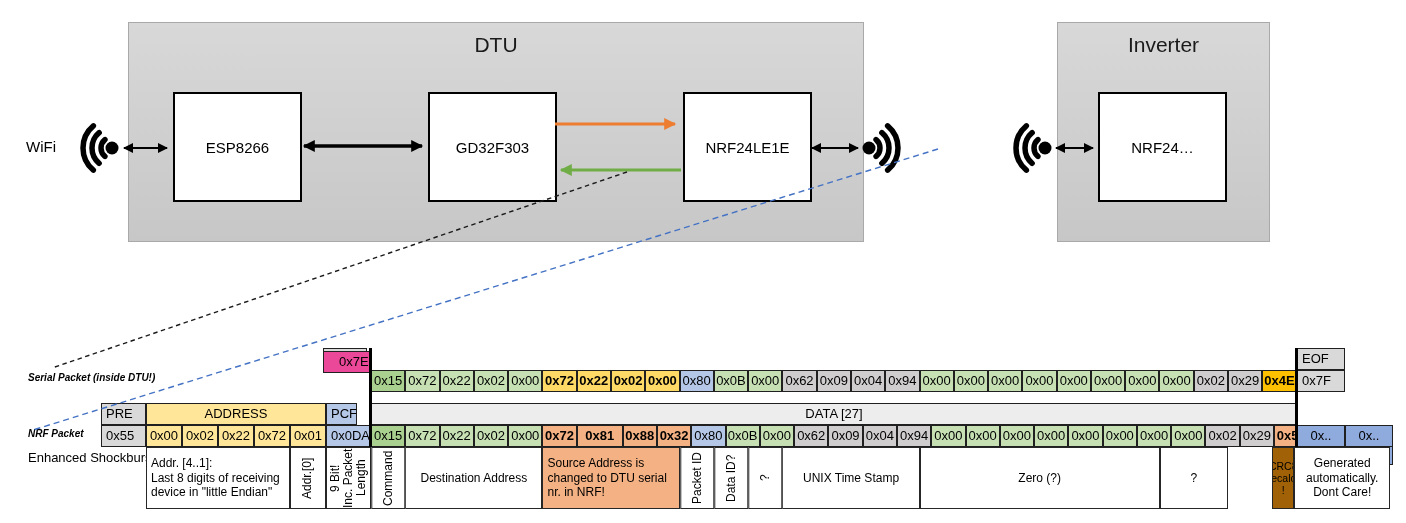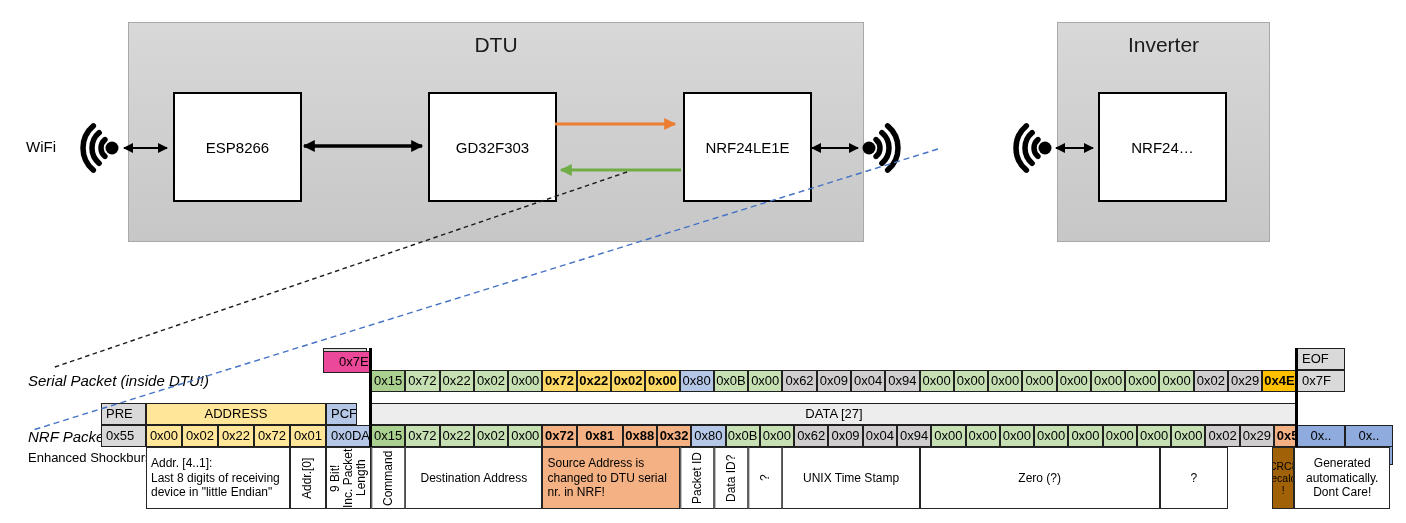--- a/index.html
+++ b/index.html
@@ -22,21 +22,21 @@
          text-align:center;overflow:hidden;white-space:nowrap;}
   .bcell.bold{font-weight:bold;}
   #annotations{position:absolute;left:146px;top:447px;display:flex;height:62px;}
   .acell{box-sizing:border-box;height:62px;border:1px solid #262626;background:#fff;font-size:12px;
          line-height:1.22;display:flex;align-items:center;justify-content:center;text-align:center;
          white-space:pre-line;overflow:hidden;}
   .acell.left{justify-content:flex-start;text-align:left;padding-left:4px;}
   .acell.vert{writing-mode:vertical-rl;transform:rotate(180deg);line-height:1.1;}
   .acell.small{font-size:10.5px;line-height:1.15;}
   .vline{position:absolute;width:3px;background:#000;z-index:5;}
-  .plabel{position:absolute;left:28px;font-size:15px;font-weight:normal;font-style:italic;}
+  .plabel{position:absolute;left:28px;font-size:10px;font-weight:bold;font-style:italic;}
   #nrf-sublabel{position:absolute;left:28px;top:450px;font-size:13px;}
 </style>
 </head>
 <body>
 
 <div id="stage">
 
   <div class="bigbox" style="left:128px;top:22px;width:734px;height:218px;">
     <div class="bigtitle">DTU</div>
   </div>

